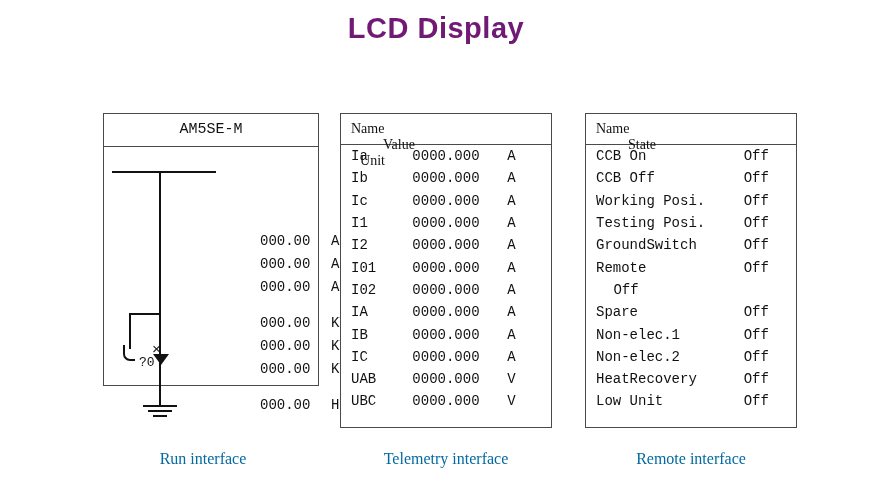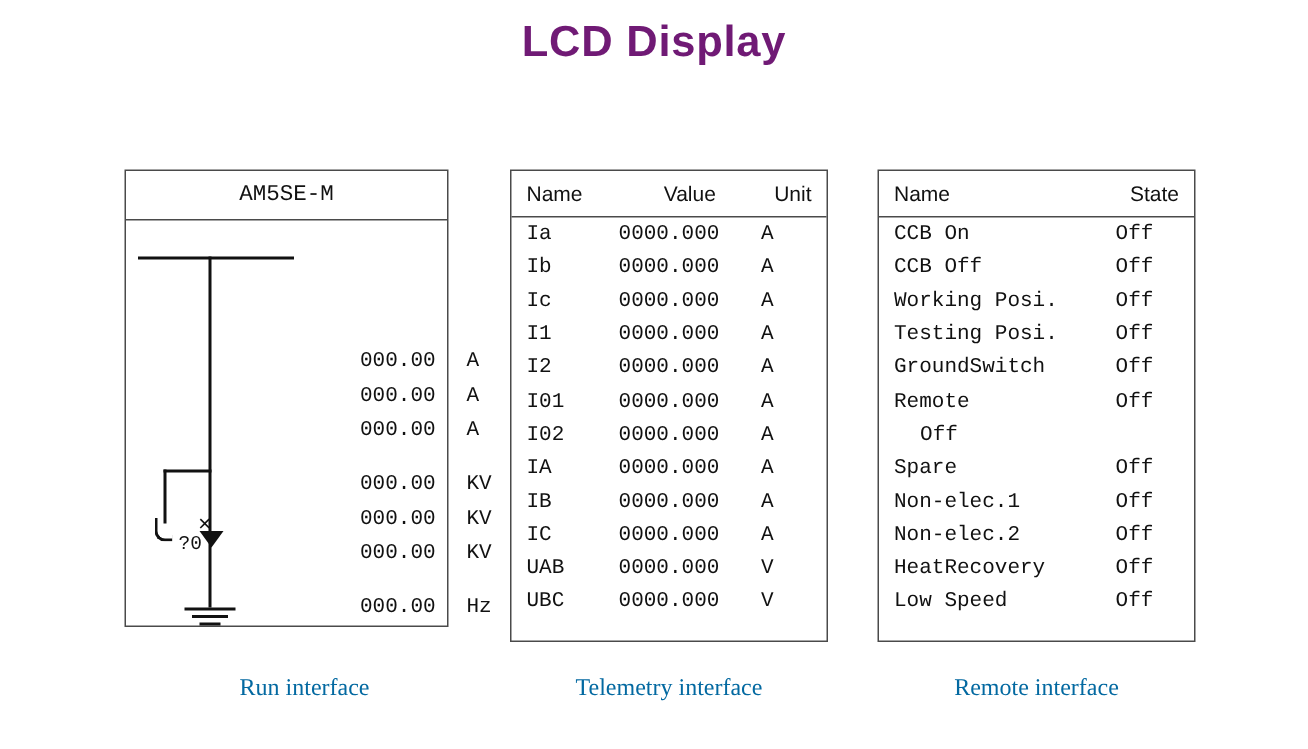--- a/index.html
+++ b/index.html
@@ -34,24 +34,24 @@
   .caption {
     position: absolute;
     text-align: center;
     font-size: 16px;
     color: #0369a1;
     font-family: "Liberation Serif", serif;
   }
 
   
   #panel-run {
-    left: 83px;
+    left: 103px;
     top: 113px;
     width: 216px;
-    height: 305px;
+    height: 273px;
   }
   #run-header {
     position: absolute;
     left: 0;
     top: 0;
     width: 100%;
     height: 33px;
     border-bottom: 1px solid #4a4a4a;
     box-sizing: border-box;
     text-align: center;
@@ -142,27 +142,28 @@
   
   #panel-telemetry {
     left: 340px;
     top: 113px;
     width: 212px;
     height: 315px;
   }
   #panel-telemetry .thead,
   #panel-remote .thead {
     display: flex;
-    font-family: Liberation Sans, sans-serif;
+    font-family: Liberation Serif, serif;
     font-size: 14px;
     color: #111;
     padding: 7px 10px 4px 10px;
     border-bottom: 1px solid #4a4a4a;
     box-sizing: border-box;
     height: 31px;
+    flex-direction: column;
   }
   #panel-telemetry .trow,
   #panel-remote .trow {
     display: flex;
     font-family: "Liberation Mono", monospace;
     font-size: 14px;
     color: #111;
     padding: 0 10px;
     height: 22.3px;
     align-items: center;
@@ -360,17 +361,17 @@
   </div>
   <div class="trow">
     <span class="rm-c1">Non-elec.2</span>
     <span class="rm-c2">Off</span>
   </div>
   <div class="trow">
     <span class="rm-c1">HeatRecovery</span>
     <span class="rm-c2">Off</span>
   </div>
   <div class="trow">
-    <span class="rm-c1">Low Speed</span>
+    <span class="rm-c1">Low Unit</span>
     <span class="rm-c2">Off</span>
   </div>
 </div>
 <div class="caption" id="caption-remote">Remote interface</div>
 
 </body></html>

